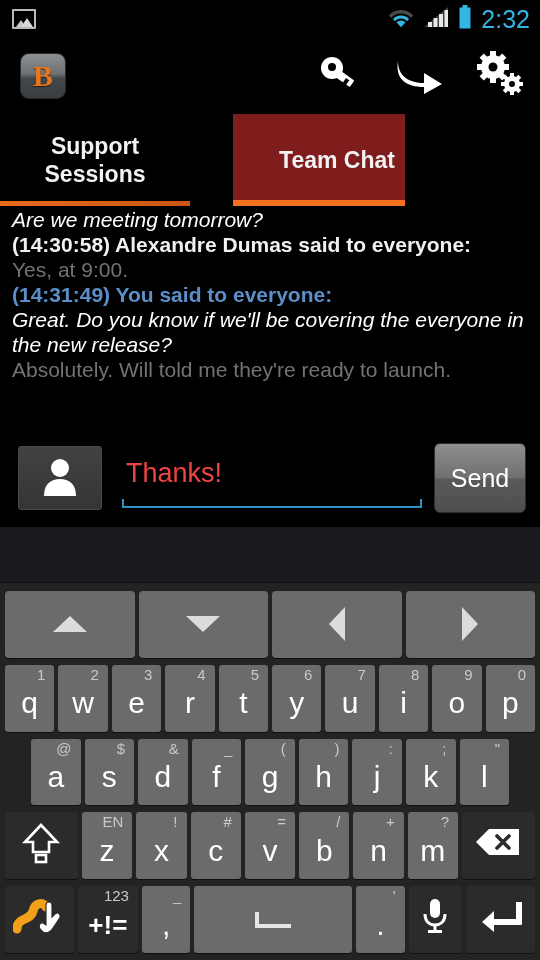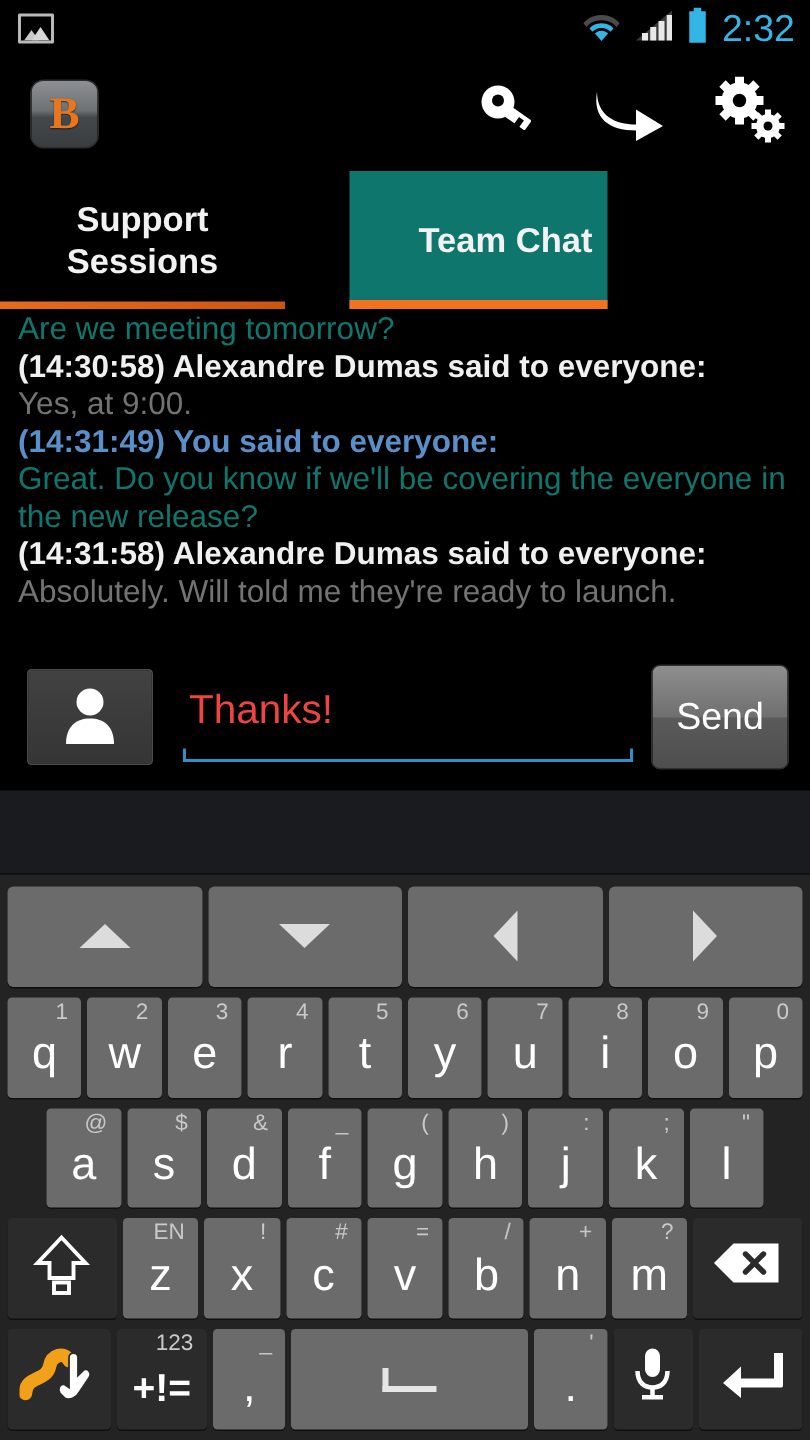--- a/index.html
+++ b/index.html
@@ -65,39 +65,39 @@
     position: absolute; top: 114px; left: 0; width: 540px; height: 92px;
     display: flex; background: #000; gap: 43px;
   }
   .tab {
     display: flex; align-items: center; justify-content: center;
     text-align: center; color: #f2f2f2; font-weight: bold; font-size: 23px;
     line-height: 28px; background: #000; position: relative;
   }
   .tab.t1 { width: 190px; }
   .tab.t2 { width: 178px; }
-  .tab.t3 { width: 172px; background: #0f766e; padding-left: 36px; }
+  .tab.t3 { width: 172px; background: #7f1d1d; padding-left: 36px; }
   .tab-underline {
     position: absolute; left: 0; bottom: 0; width: 100%; height: 5px;
   }
   .tab.t1 .tab-underline,
   .tab.t2 .tab-underline { background: linear-gradient(90deg,#f4711f,#d65a12); opacity:.95;}
   .tab.t3 .tab-underline { background: #f4711f; height: 6px; }
 
   
   .chatlog {
     position: absolute; top: 211px; left: 0; width: 540px; height: 216px;
     overflow: hidden; background: #000; padding: 0 12px;
   }
   .msg-line { font-size: 21px; line-height: 25px; white-space: pre-wrap; }
   .hdr { font-weight: bold; }
   .hdr.other { color: #f0f0f0; }
   .hdr.self  { color: #5b8fc9; }
   .body.other { color: #737373; }
-  .body.self  { color: #0f766e; }
+  .body.self  { color: #ffffff; font-style: italic; }
   .clip-top { margin-top: -4px; }
 
   
   .inputrow {
     position: absolute; top: 430px; left: 0; width: 540px; height: 96px;
     background: #000; display: flex; align-items: center;
   }
   .avatar-btn {
     margin-left: 18px; width: 84px; height: 64px; border-radius: 3px;
     background: linear-gradient(180deg,#424242,#353535);
@@ -277,21 +277,20 @@
       <div class="tab-underline"></div>
     </div>
   </div>
 
   <div class="chatlog">
     <div class="msg-line body self clip-top">Are we meeting tomorrow?</div>
     <div class="msg-line hdr other">(14:30:58) Alexandre Dumas said to everyone:</div>
     <div class="msg-line body other">Yes, at 9:00.</div>
     <div class="msg-line hdr self">(14:31:49) You said to everyone:</div>
     <div class="msg-line body self">Great. Do you know if we'll be covering the everyone in the new release?</div>
-    <div class="msg-line hdr other">(14:31:58) Alexandre Dumas said to everyone:</div>
     <div class="msg-line body other">Absolutely. Will told me they're ready to launch.</div>
   </div>
 
   <div class="inputrow">
     <div class="avatar-btn">
       <span>
         <svg width="36" height="40" viewBox="0 0 36 40">
           <circle cx="18" cy="12" r="9" fill="#ffffff"></circle>
           <path d="M2 40 C2 28 9 23 18 23 C27 23 34 28 34 40 Z" fill="#ffffff"></path>
         </svg>

